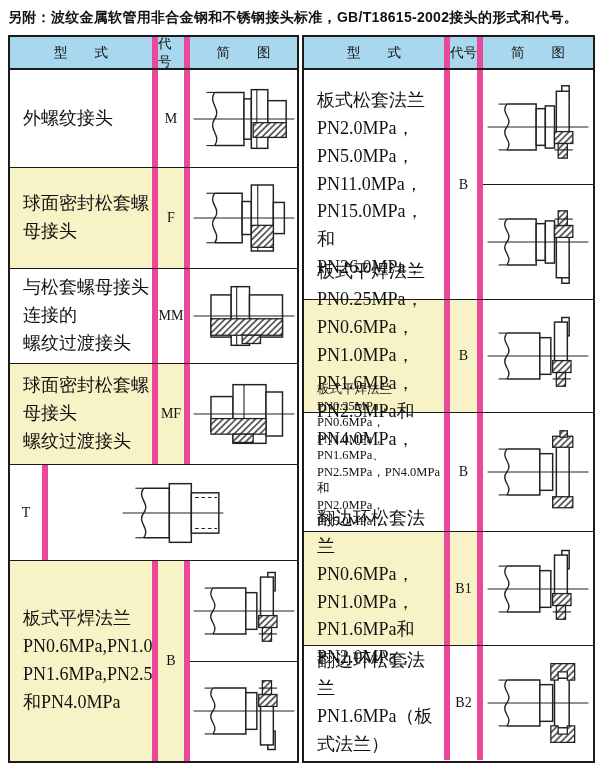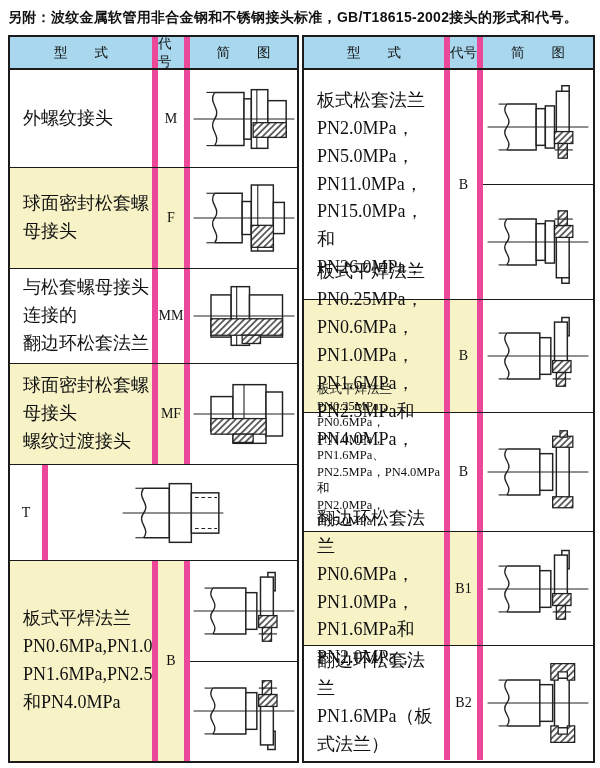--- a/index.html
+++ b/index.html
@@ -92,21 +92,21 @@
               <line x1="75" y1="9" x2="75" y2="81" stroke="#222" stroke-width="1.2"></line>
               <rect x="92" y="28" width="12" height="34" fill="#fff" stroke="#222" stroke-width="1.6"></rect>
               <rect x="68" y="53" width="24" height="24" fill="url(#ht1)" stroke="#222" stroke-width="1.4"></rect>
               <line x1="5" y1="45" x2="115" y2="45" stroke="#222" stroke-width="1.2"></line>
             </svg>
           </div>
       </div>
     </div>
     <div class="row" style="height:94px">
       <div class="c ctype type">与松套螺母接头连接的
-翻边环松套法兰</div>
+螺纹过渡接头</div>
       <div class="c ccode code">MM</div>
       <div class="c cdiag diag">
         <div class="dg">
             <svg width="110" height="84" viewBox="0 0 120 90">
               <defs>
                 <pattern id="ht2" width="5" height="5" patternUnits="userSpaceOnUse" patternTransform="rotate(45)">
                   <rect width="5" height="5" fill="#fff"></rect>
                   <line x1="2" y1="0" x2="2" y2="5" stroke="#333" stroke-width="1.6"></line>
                 </pattern>
               </defs>

